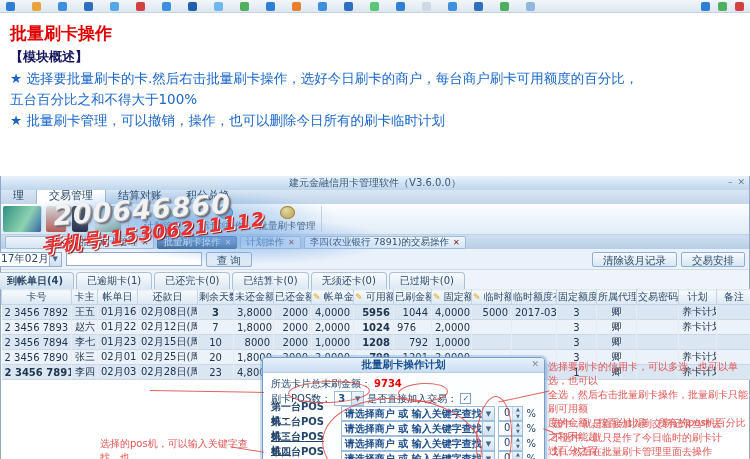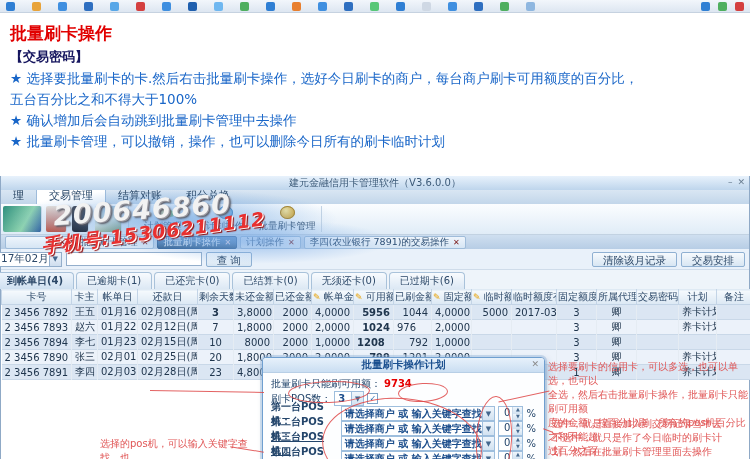--- a/index.html
+++ b/index.html
@@ -151,25 +151,24 @@
       </div>
     <div class="tb-right" id="tb-right">
         <span class="tb-ico" style="background: rgb(47, 127, 212);"></span>
         <span class="tb-ico" style="background: rgb(79, 175, 95);"></span>
         <span class="tb-ico" style="background: rgb(212, 64, 64);"></span>
       </div>
   </div>
 
   <div class="doc">
     <div class="doc-title">批量刷卡操作</div>
-    <div class="doc-section">【交易密码】</div>
+    <div class="doc-section">【模块概述】</div>
     <div id="bullets">
         <div class="bullet">★ 选择要批量刷卡的卡.然后右击批量刷卡操作，选好今日刷卡的商户，每台商户刷卡可用额度的百分比，</div>
         <div class="bullet">五台百分比之和不得大于100%</div>
-        <div class="bullet">★ 确认增加后会自动跳到批量刷卡管理中去操作</div>
         <div class="bullet">★ 批量刷卡管理，可以撤销，操作，也可以删除今日所有的刷卡临时计划</div>
       </div>
   </div>
 
   <div class="appwin">
     <div class="titlebar">
       <span>建元金融信用卡管理软件（V3.6.0.0）</span>
       <span class="win-ctrls">
         <span>–</span>
         <span>✕</span>
@@ -239,21 +238,21 @@
       <button class="btn">清除该月记录</button>
       <button class="btn">交易安排</button>
     </div>
 
     <div class="filtertabs" id="filtertabs">
         <span class="ftab active">到帐单日(4)</span>
         <span class="ftab">已逾期卡(1)</span>
         <span class="ftab">已还完卡(0)</span>
         <span class="ftab">已结算卡(0)</span>
         <span class="ftab">无须还卡(0)</span>
-        <span class="ftab">已过期卡(6)</span>
+        <span class="ftab">已过期卡(0)</span>
       </div>
 
     <table class="grid" id="grid">
         <colgroup>
           <col style="width: 70px;">
           <col style="width: 26px;">
           <col style="width: 40px;">
           <col style="width: 60px;">
           <col style="width: 36px;">
           <col style="width: 40px;">
@@ -335,21 +334,21 @@
           </tr>
           <tr class="r-odd">
             <td style="text-align: right;">2 3456 7894</td>
             <td style="text-align: left;">李七</td>
             <td style="text-align: center;">01月23日</td>
             <td style="text-align: center;">02月15日(周三)</td>
             <td style="text-align: center;">10</td>
             <td style="text-align: right;">8000</td>
             <td style="text-align: right;">2000</td>
             <td style="text-align: right;">1,0000</td>
-            <td class="red" style="text-align: left;">1208</td>
+            <td class="red" style="text-align: right;">1208</td>
             <td style="text-align: right;">792</td>
             <td style="text-align: right;">1,0000</td>
             <td style="text-align: right;"></td>
             <td style="text-align: center;"></td>
             <td style="text-align: center;">3</td>
             <td style="text-align: center;">卿</td>
             <td style="text-align: center;"></td>
             <td style="text-align: center;"></td>
             <td style="text-align: left;"></td>
           </tr>
@@ -367,21 +366,21 @@
             <td style="text-align: right;">2,0000</td>
             <td style="text-align: right;"></td>
             <td style="text-align: center;"></td>
             <td style="text-align: center;">3</td>
             <td style="text-align: center;">卿</td>
             <td style="text-align: center;"></td>
             <td style="text-align: center;">养卡计划A</td>
             <td style="text-align: left;"></td>
           </tr>
           <tr class="r-odd">
-            <td style="text-align: right;">2 3456 7891</td>
+            <td style="text-align: right; font-weight: bold;">2 3456 7891</td>
             <td style="text-align: center;">李四</td>
             <td style="text-align: center;">02月03日</td>
             <td style="text-align: center;">02月28日(周二)</td>
             <td style="text-align: center;">23</td>
             <td style="text-align: right;">4,8000</td>
             <td style="text-align: right;">2000</td>
             <td style="text-align: right;">5,0000</td>
             <td class="red" style="text-align: right;">747</td>
             <td style="text-align: right;">1253</td>
             <td style="text-align: right;">5,0000</td>
@@ -402,29 +401,30 @@
     <div class="wm2">手机号:15306211112</div>
   </div>
 
   <div class="dialog">
     <div class="dlg-title">
       <span>批量刷卡操作计划</span>
       <span class="dlg-close">✕</span>
     </div>
     <div class="dlg-body">
       <div class="dlg-line">
-        <span>批量刷卡只能刷可用额：</span>
+        <span>所选卡片总未刷金额：</span>
         <span class="red">9734</span>
       </div>
       <div class="dlg-line">
         <span>刷卡POS数：</span>
         <span class="sel" style="width:28px">
           <span class="txt">3</span>
           <span class="arr">▼</span>
         </span>
+        <span>是否直接加入交易：</span>
         <span class="chk">✓</span>
       </div>
       <div id="posrows">
           <div class="dlg-line">
             <span style="font-weight: bold;">第一台POS机：</span>
             <span class="sel" style="width: 152px;">
               <span class="txt">请选择商户 或 输入关键字查找</span>
               <span class="arr">▼</span>
             </span>
             <span class="spin">

